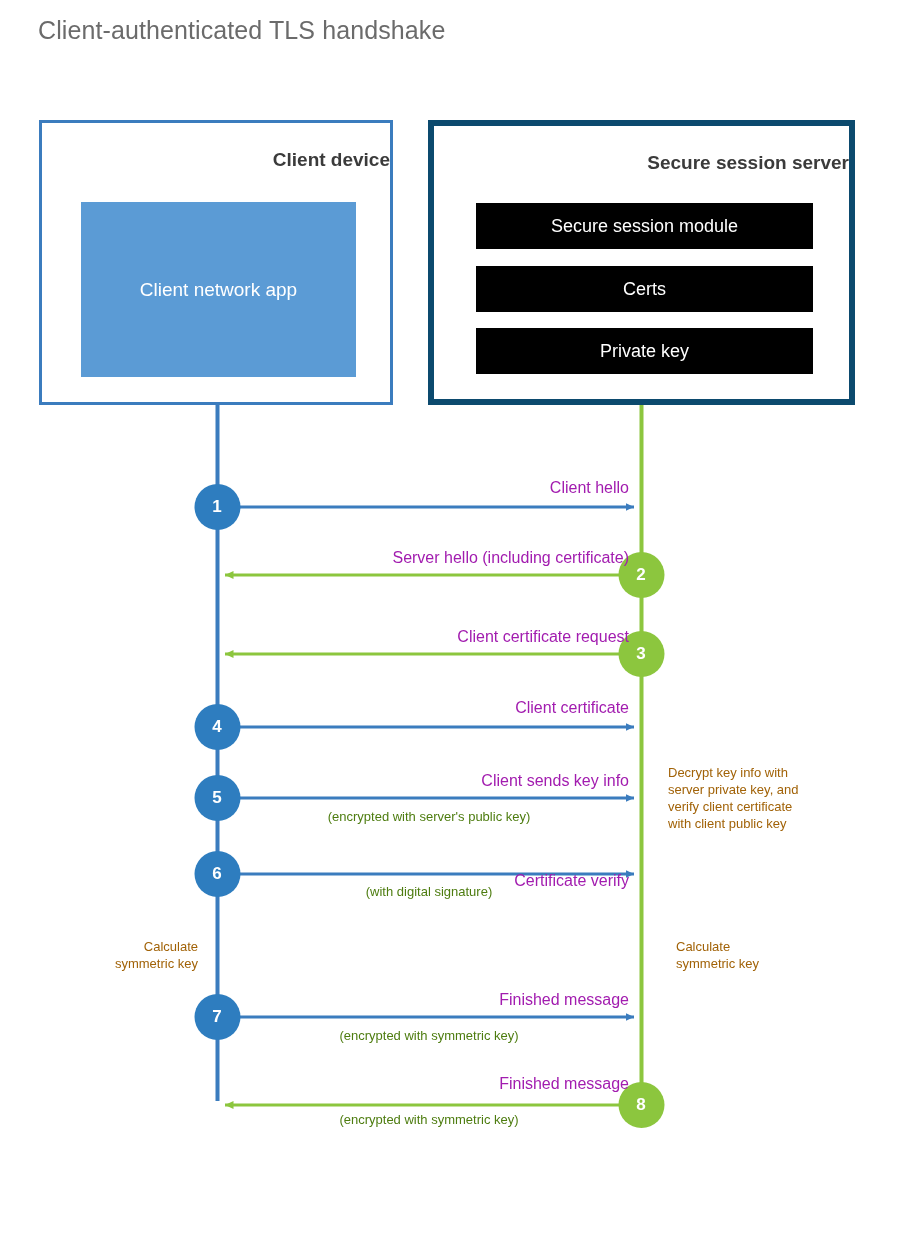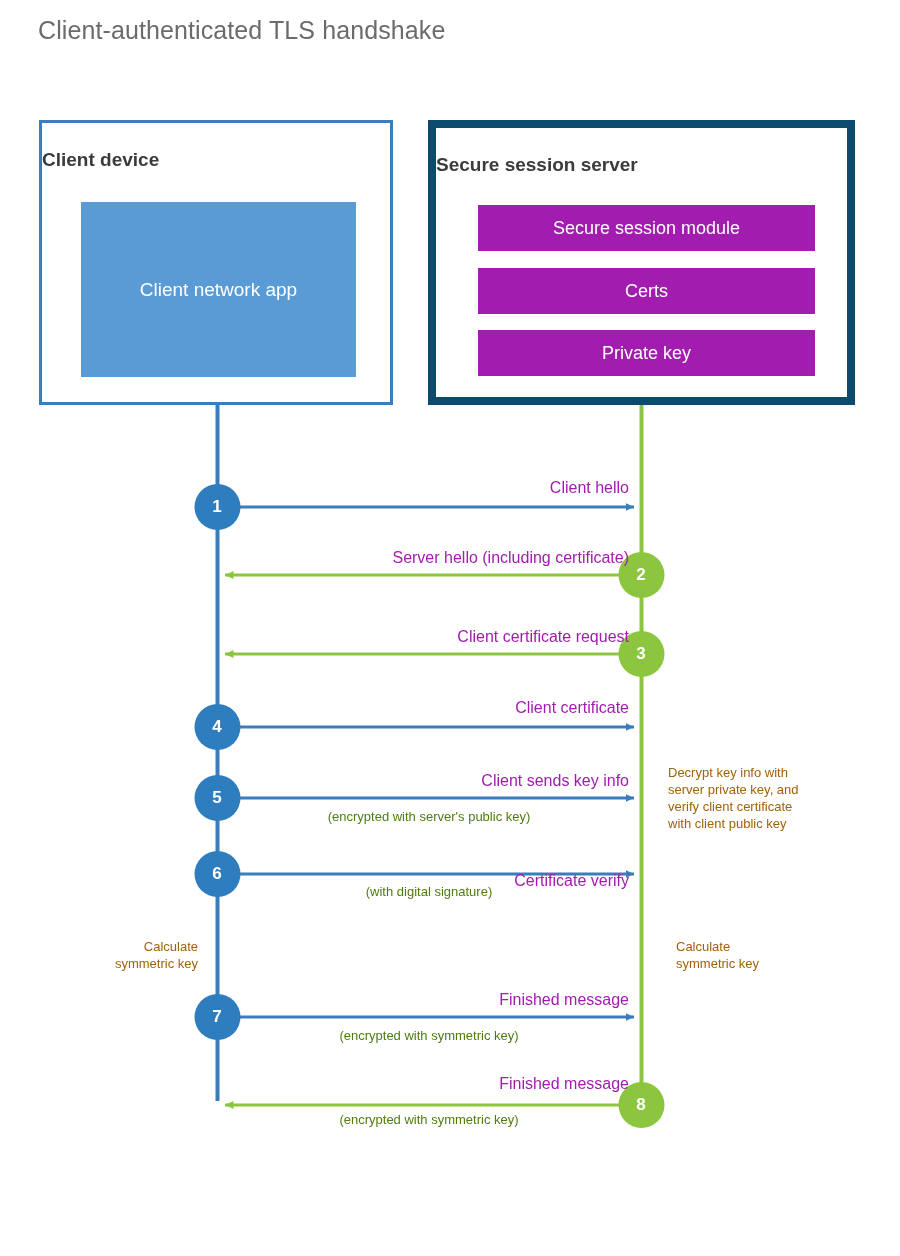--- a/index.html
+++ b/index.html
@@ -40,28 +40,28 @@
     top: 120px;
     width: 354px;
     height: 285px;
     border: 3px solid #3b7cbe;
   }
   #server-box {
     left: 428px;
     top: 120px;
     width: 427px;
     height: 285px;
-    border: 8px solid #0c4a6e;
+    border: 6px solid #0c4a6e;
   }
   .party-title {
     position: absolute;
     top: 26px;
     left: 0;
     width: 100%;
-    text-align: left;
+    text-align: right;
     font-size: 19px;
     font-weight: bold;
     color: #3b3b3b;
   }
 
   #client-app {
     position: absolute;
     left: 39px;
     top: 79px;
     width: 275px;
@@ -76,21 +76,21 @@
     justify-content: center;
     box-sizing: border-box;
     padding: 0 20px;
   }
 
   .server-module {
     position: absolute;
     left: 42px;
     width: 337px;
     height: 46px;
-    background: #a21caf;
+    background: #000000;
     color: #ffffff;
     font-size: 18px;
     display: flex;
     align-items: center;
     justify-content: center;
     box-sizing: border-box;
   }
   #server-module-0 { top: 77px; }
   #server-module-1 { top: 140px; }
   #server-module-2 { top: 202px; }

